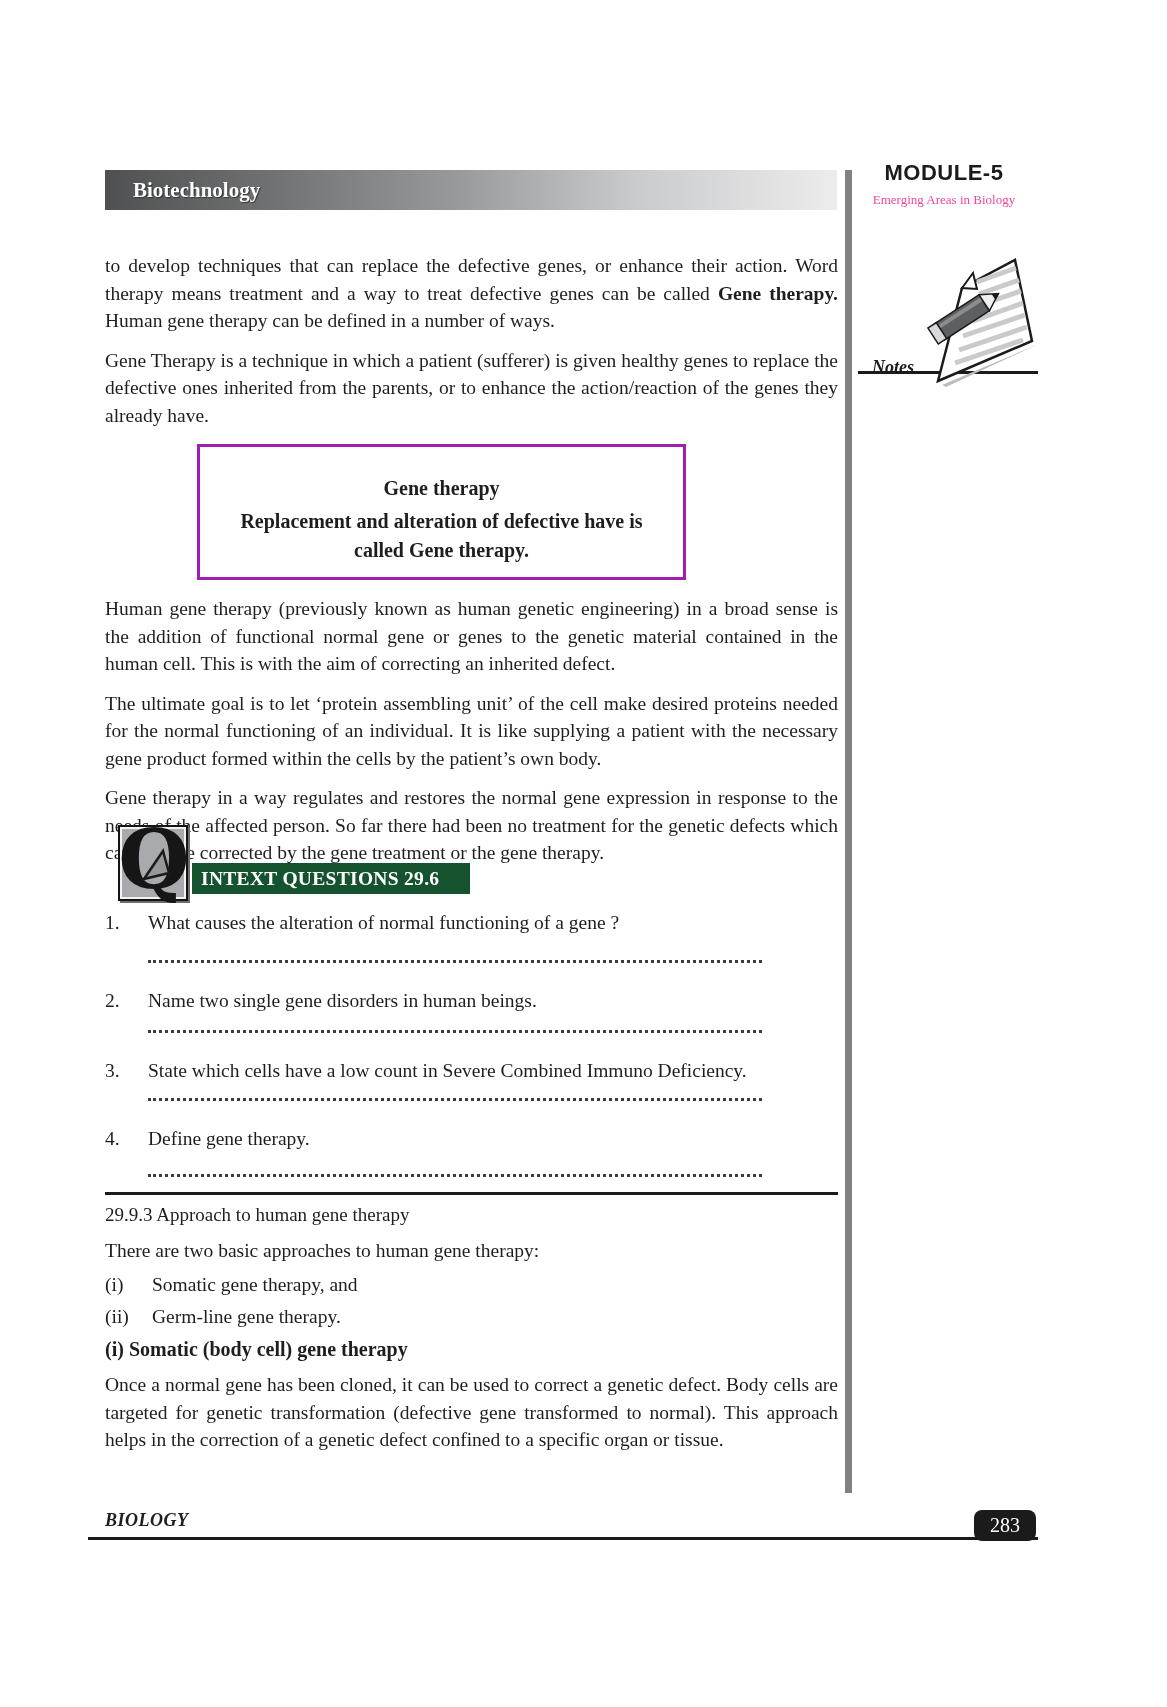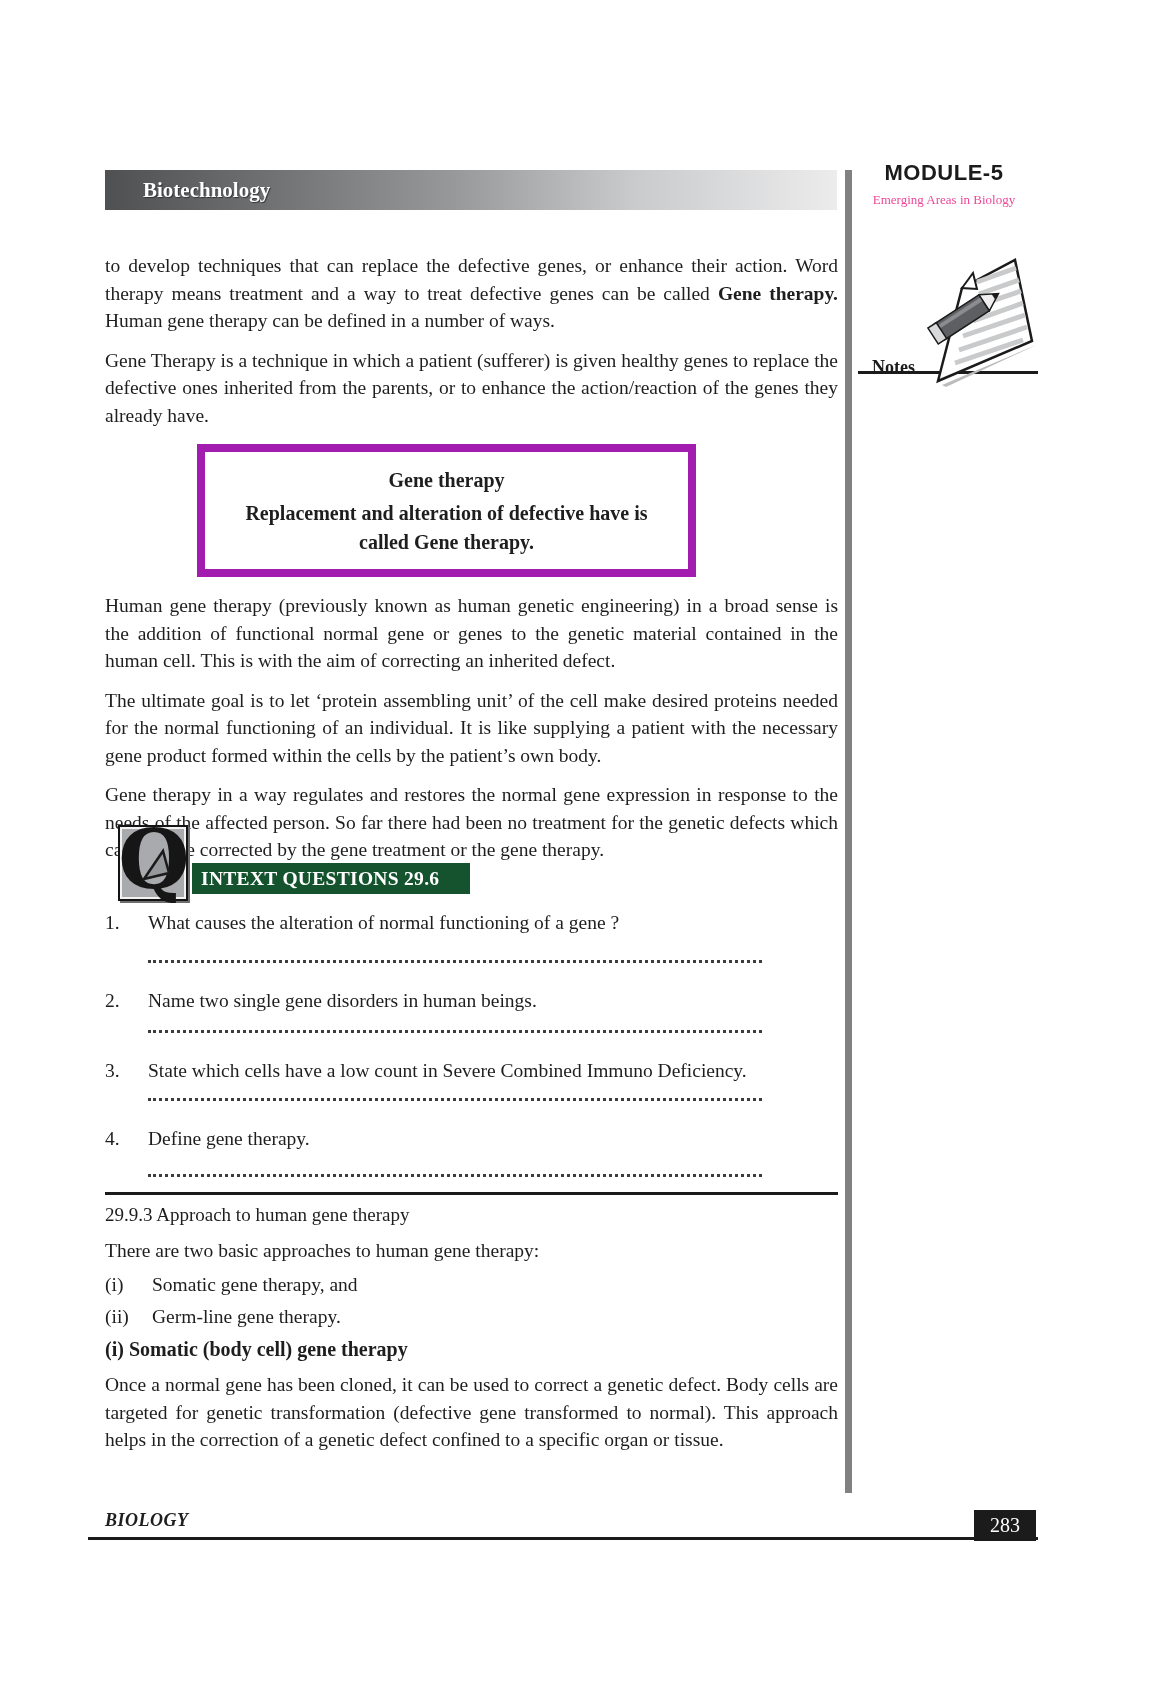--- a/index.html
+++ b/index.html
@@ -11,38 +11,38 @@
     color:#1e1e1e;
     overflow:hidden;
   }
   
   .header-bar{
     position:absolute;left:105px;top:170px;width:732px;height:40px;
     background:linear-gradient(to right,#4f5052 0%,#6e7072 22%,#98999b 48%,#c9cacb 72%,#ececed 100%);
     display:flex;align-items:center;
   }
   .header-bar .section-label{
-    color:#ffffff;font-weight:bold;font-size:21px;padding-left:38px;
+    color:#ffffff;font-weight:bold;font-size:21px;padding-left:28px;
     text-shadow:1px 1px 1px rgba(40,40,40,.8);
   }
   
   .vbar{position:absolute;left:845px;top:170px;width:7px;height:1323px;background:#7f8183;}
   
   .module-block{position:absolute;left:858px;top:160px;width:172px;text-align:center;}
   .module-title{font-family:"Liberation Sans",sans-serif;font-weight:bold;font-size:22px;color:#1b1b1b;letter-spacing:.5px;}
   .module-subtitle{font-size:13px;line-height:21px;margin-top:3px;color:#ec4899;}
   .notes-line{position:absolute;left:858px;top:371px;width:180px;height:3px;background:#1b1b1b;}
   .notes-icon-svg{position:absolute;left:915px;top:248px;}
-  .notes-label{position:absolute;left:872px;top:357px;font-weight:bold;font-size:18px;color:#1b1b1b;}
+  .notes-label{position:absolute;left:872px;top:357px;font-weight:bold;font-size:18px;color:#1b1b1b;font-style:italic;}
   
   .main-col{position:absolute;left:105px;top:244px;width:733px;}
   .para{font-size:19.5px;line-height:27.5px;text-align:justify;margin:8px 0 12px 0;}
   .def-box{
     margin:15px 8px 15px 92px;width:455px;
-    border:8px solid #a21caf;padding:14px 14px 12px 14px;text-align:center;
+    border:3px solid #a21caf;padding:27px 14px 12px 14px;text-align:center;
   }
   .def-box .box-title{font-weight:bold;font-size:20px;line-height:28px;}
   .def-box .box-body{font-weight:bold;font-size:20px;line-height:29px;margin-top:5px;}
   
   .qicon{
     position:absolute;left:118px;top:825px;width:66px;height:72px;
     background:#a8aaad;border:2px solid #141414;
     box-shadow:inset 0 0 0 2px #f2f2f2, 2px 2px 0 #6e6e6e;
     overflow:visible;
   }
@@ -70,20 +70,21 @@
   .li-marker{width:47px;flex:none;}
   .sub-heading{position:absolute;left:105px;top:1338px;font-weight:bold;font-size:20px;}
   .sec-body{position:absolute;left:105px;top:1371px;width:733px;font-size:19.5px;line-height:27.5px;text-align:justify;}
   
   .footer-book{position:absolute;left:105px;top:1510px;font-weight:bold;font-style:italic;font-size:18px;letter-spacing:.5px;}
   .footer-line{position:absolute;left:88px;top:1537px;width:950px;height:3px;background:#1b1b1b;}
   .page-badge{
     position:absolute;left:974px;top:1510px;width:62px;height:31px;
     background:#1b1b1b;color:#fff;display:flex;align-items:center;justify-content:center;
     font-size:20px;
+    border-radius:8px;
   }
 </style>
 </head>
 <body>
 
 <div class="page">
 
   <div class="header-bar">
     <span class="section-label">Biotechnology</span>
   </div>

